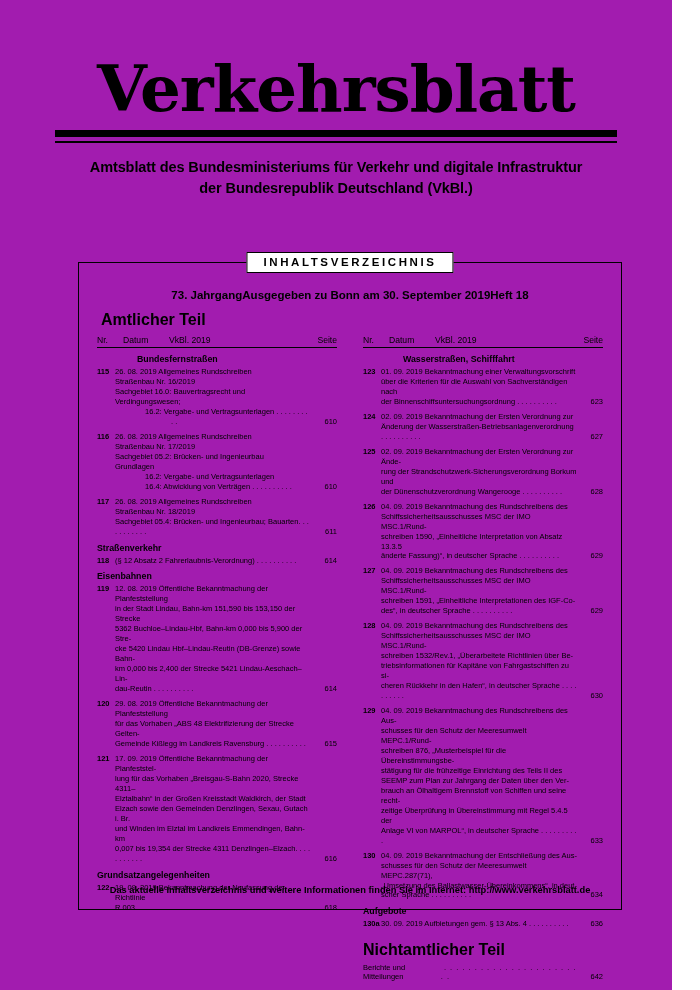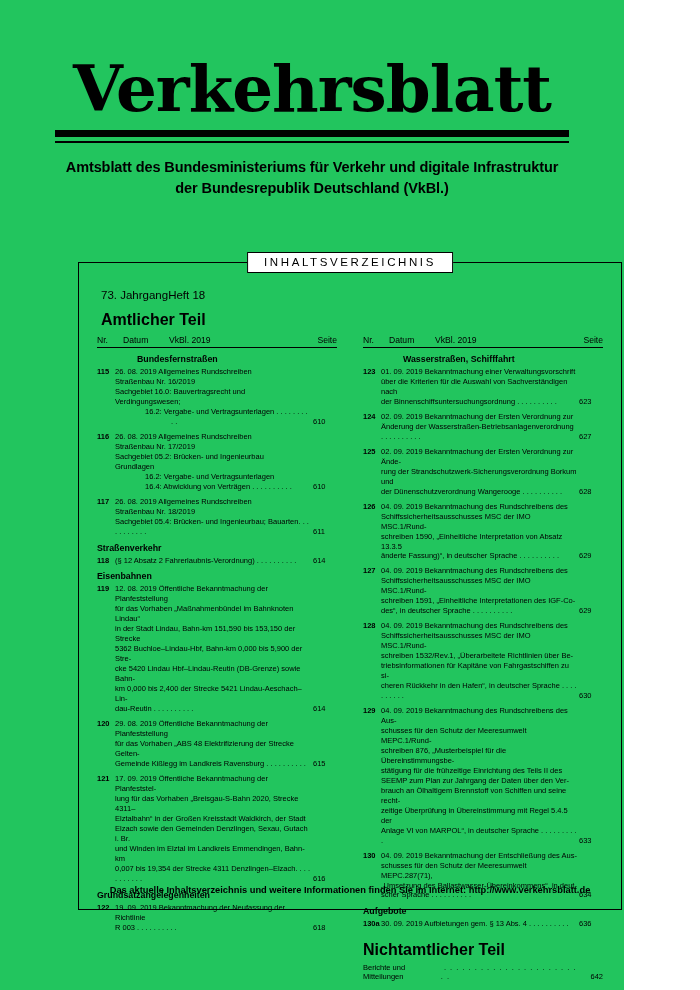--- a/index.html
+++ b/index.html
@@ -11,23 +11,23 @@
     width: 700px;
     height: 990px;
     font-family: "Liberation Sans", sans-serif;
     color: #000;
     position: relative;
     overflow: hidden;
   }
   .page {
     position: absolute;
     left: 0; top: 0;
-    width: 624px;
+    width: 672px;
     height: 990px;
-    background: #22c55e;
+    background: #a21caf;
   }
 
   
   .masthead {
     padding: 60px 55px 0 55px;
   }
   .masthead-title {
     font-family: "DejaVu Serif", serif;
     font-weight: bold;
     font-size: 63px;
@@ -68,30 +68,30 @@
   }
   .toc-banner {
     position: absolute;
     left: 50%;
     top: -11px;
     transform: translateX(-50%);
     background: #fff;
     border: 1.5px solid #000;
     padding: 3px 16px 4px 16px;
     font-size: 11.5px;
-    font-weight: normal;
+    font-weight: bold;
     letter-spacing: 2.6px;
   }
 
   .issue-line {
     display: flex;
-    justify-content: flex-start;
+    justify-content: center;
     align-items: baseline;
     font-size: 11.5px;
-    font-weight: normal;
+    font-weight: bold;
     padding: 26px 22px 0 22px;
   }
   .issue-line .mid { font-size: 11.5px; }
 
   .section-title {
     font-size: 16px;
     font-weight: bold;
     padding: 10px 22px 0 22px;
   }
 
@@ -138,21 +138,21 @@
   .entry .e-body {
     flex: 1;
     position: relative;
     padding-right: 26px;
   }
   .entry .e-page {
     position: absolute;
     right: 0;
     bottom: 0;
     width: 24px;
-    text-align: left;
+    text-align: right;
   }
   .sub {
     display: block;
   }
   .sub-ind2 {
     display: block;
     padding-left: 56px;
     text-indent: -26px;
   }
 
@@ -201,20 +201,21 @@
       <div>der Bundesrepublik Deutschland (VkBl.)</div>
     </div>
   </div>
 
   <div class="content-box">
 
     <div class="toc-banner">INHALTSVERZEICHNIS</div>
 
     <div class="issue-line">
       <div>73. Jahrgang</div>
+      <div class="mid">Ausgegeben zu Bonn am 30. September 2019</div>
       <div>Heft 18</div>
     </div>
 
     <div class="section-title">Amtlicher Teil</div>
 
     <div class="columns">
 
       <div class="col">
         <div class="col-head">
           <div class="h-nr">Nr.</div>
@@ -262,21 +263,20 @@
               <div class="e-body">
                 <span class="sub">(§ 12 Absatz 2 Fahrerlaubnis-Verordnung) . . . . . . . . . . </span>
                 <span class="e-page">614</span>
               </div>
             </div>
             <div class="grp-title">Eisenbahnen</div>
             <div class="entry">
               <div class="e-nr">119</div>
               <div class="e-body">
                 <span class="sub">12. 08. 2019  Öffentliche Bekanntmachung der Planfeststellung</span>
-                <span class="sub">für das Vorhaben „Maßnahmenbündel im Bahnknoten Lindau“</span>
                 <span class="sub">in der Stadt Lindau, Bahn-km 151,590 bis 153,150 der Strecke</span>
                 <span class="sub">5362 Buchloe–Lindau-Hbf, Bahn-km 0,000 bis 5,900 der Stre-</span>
                 <span class="sub">cke 5420 Lindau Hbf–Lindau-Reutin (DB-Grenze) sowie Bahn-</span>
                 <span class="sub">km 0,000 bis 2,400 der Strecke 5421 Lindau-Aeschach–Lin-</span>
                 <span class="sub">dau-Reutin . . . . . . . . . . </span>
                 <span class="e-page">614</span>
               </div>
             </div>
             <div class="entry">
               <div class="e-nr">120</div>

